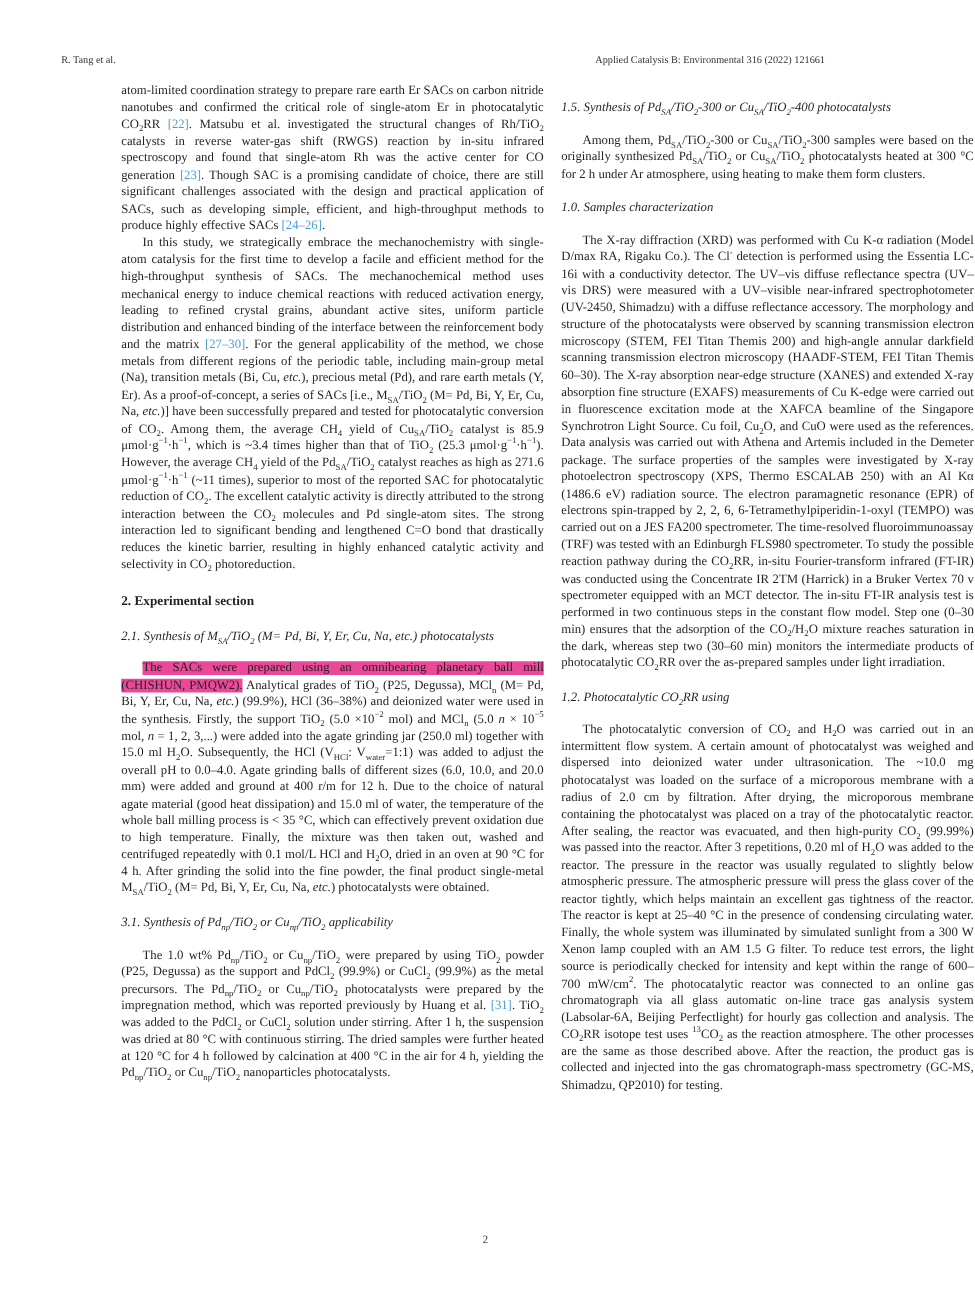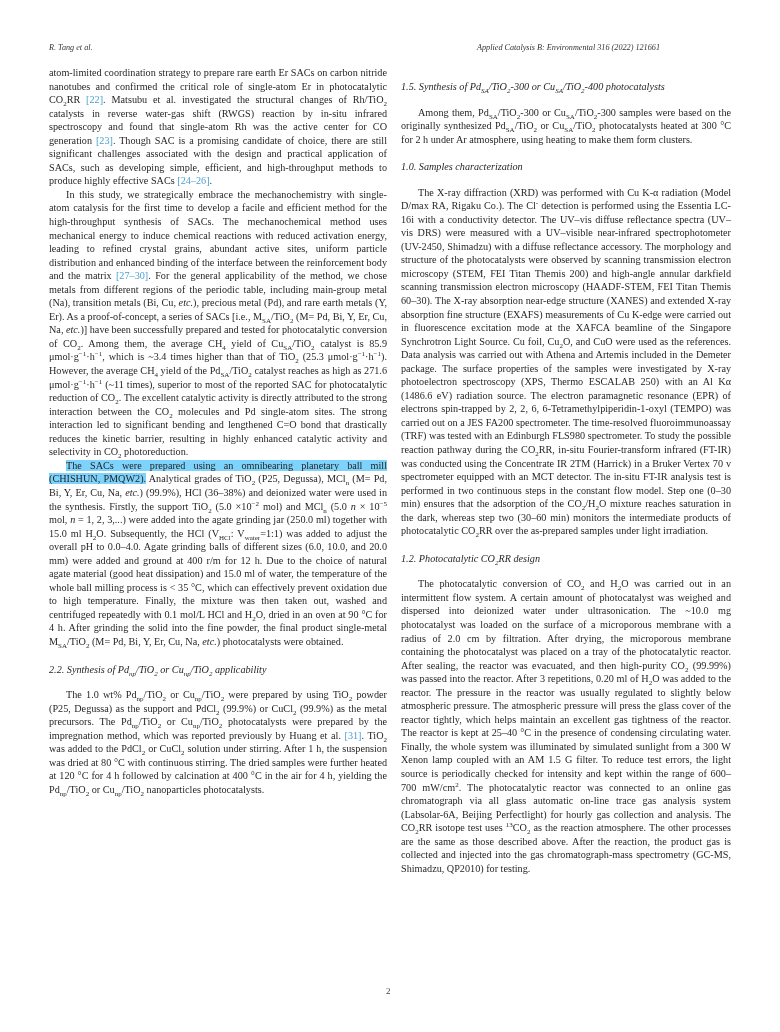--- a/index.html
+++ b/index.html
@@ -2,35 +2,36 @@
 <html><head>
 <meta charset="utf-8">
 <style>
   html, body { margin: 0; padding: 0; background: #ffffff; }
   body {
     width: 780px; height: 1032px; position: relative; overflow: hidden;
     font-family: "Liberation Serif", "DejaVu Serif", serif;
     color: #231f20;
   }
   .runhead {
-    position: absolute; top: 43px; font-style: italic; font-size: 8.2px; color: #333;
+    position: absolute; top: 43px; font-size: 8.2px; color: #333;
   }
   .runhead.left { left: 49px; }
   .runhead.right { right: 120px; text-align: right; }
   .col {
     position: absolute; top: 66px; width: 338px;
     font-size: 10.2px; line-height: 13.55px; text-align: justify;
     hyphens: auto;
+    margin-left: 48px;
   }
   .col.left { left: 49px; }
   .col.right { left: 401px; width: 330px; }
   p { margin: 0; }
   p.indent { text-indent: 17px; font-family: Liberation Serif, serif; }
   .ref { color: #4a9fd0; }
-  .hl { background: #7dd3fc; }
+  .hl { background: #ec4899; }
   h2.sec {
     font-size: 10.6px; font-weight: bold; margin: 16px 0 0 0;
     line-height: 14px;
   }
   h3.sub {
     font-size: 10.2px; font-style: italic; font-weight: normal;
     margin: 14px 0 12px 0; line-height: 13.5px; text-align: left;
   }
   .first-h3 { margin-top: 0; }
   sub, sup { font-size: 7px; line-height: 0; }
@@ -42,36 +43,38 @@
 <body>
 
 <div class="runhead left">R. Tang et al.</div>
 <div class="runhead right">Applied Catalysis B: Environmental 316 (2022) 121661</div>
 
 <div class="col left">
   <p><span>atom-limited coordination strategy to prepare rare earth Er SACs on carbon nitride nanotubes and confirmed the critical role of single-atom Er in photocatalytic CO</span><sub>2</sub><span>RR </span><span class="ref">[22]</span><span>. Matsubu et al. investigated the structural changes of Rh/TiO</span><sub>2</sub><span> catalysts in reverse water-gas shift (RWGS) reaction by in-situ infrared spectroscopy and found that single-atom Rh was the active center for CO generation </span><span class="ref">[23]</span><span>. Though SAC is a promising candidate of choice, there are still significant challenges associated with the design and practical application of SACs, such as developing simple, efficient, and high-throughput methods to produce highly effective SACs </span><span class="ref">[24–26]</span><span>.</span></p>
 
   <p class="indent"><span>In this study, we strategically embrace the mechanochemistry with single-atom catalysis for the first time to develop a facile and efficient method for the high-throughput synthesis of SACs. The mechanochemical method uses mechanical energy to induce chemical reactions with reduced activation energy, leading to refined crystal grains, abundant active sites, uniform particle distribution and enhanced binding of the interface between the reinforcement body and the matrix </span><span class="ref">[27–30]</span><span>. For the general applicability of the method, we chose metals from different regions of the periodic table, including main-group metal (Na), transition metals (Bi, Cu, </span><i>etc.</i><span>), precious metal (Pd), and rare earth metals (Y, Er). As a proof-of-concept, a series of SACs [i.e., M</span><sub>SA</sub><span>/TiO</span><sub>2</sub><span> (M= Pd, Bi, Y, Er, Cu, Na, </span><i>etc.</i><span>)] have been successfully prepared and tested for photocatalytic conversion of CO</span><sub>2</sub><span>. Among them, the average CH</span><sub>4</sub><span> yield of Cu</span><sub>SA</sub><span>/TiO</span><sub>2</sub><span> catalyst is 85.9 μmol·g</span><sup>−1</sup><span>·h</span><sup>−1</sup><span>, which is ~3.4 times higher than that of TiO</span><sub>2</sub><span> (25.3 μmol·g</span><sup>−1</sup><span>·h</span><sup>−1</sup><span>). However, the average CH</span><sub>4</sub><span> yield of the Pd</span><sub>SA</sub><span>/TiO</span><sub>2</sub><span> catalyst reaches as high as 271.6 μmol·g</span><sup>−1</sup><span>·h</span><sup>−1</sup><span> (~11 times), superior to most of the reported SAC for photocatalytic reduction of CO</span><sub>2</sub><span>. The excellent catalytic activity is directly attributed to the strong interaction between the CO</span><sub>2</sub><span> molecules and Pd single-atom sites. The strong interaction led to significant bending and lengthened C=O bond that drastically reduces the kinetic barrier, resulting in highly enhanced catalytic activity and selectivity in CO</span><sub>2</sub><span> photoreduction.</span></p>
 
+  <h2 class="sec">2. Experimental section</h2>
 
+  <h3 class="sub"><span>2.1. Synthesis of M</span><sub>SA</sub><span>/TiO</span><sub>2</sub><span> (M= Pd, Bi, Y, Er, Cu, Na, etc.) photocatalysts</span></h3>
 
   <p class="indent"><span class="hl">The SACs were prepared using an omnibearing planetary ball mill (CHISHUN, PMQW2).</span><span> Analytical grades of TiO</span><sub>2</sub><span> (P25, Degussa), MCl</span><sub>n</sub><span> (M= Pd, Bi, Y, Er, Cu, Na, </span><i>etc.</i><span>) (99.9%), HCl (36–38%) and deionized water were used in the synthesis. Firstly, the support TiO</span><sub>2</sub><span> (5.0 ×10</span><sup>−2</sup><span> mol) and MCl</span><sub>n</sub><span> (5.0 </span><i>n</i><span> × 10</span><sup>−5</sup><span> mol, </span><i>n</i><span> = 1, 2, 3,...) were added into the agate grinding jar (250.0 ml) together with 15.0 ml H</span><sub>2</sub><span>O. Subsequently, the HCl (V</span><sub>HCl</sub><span>: V</span><sub>water</sub><span>=1:1) was added to adjust the overall pH to 0.0–4.0. Agate grinding balls of different sizes (6.0, 10.0, and 20.0 mm) were added and ground at 400 r/m for 12 h. Due to the choice of natural agate material (good heat dissipation) and 15.0 ml of water, the temperature of the whole ball milling process is &lt; 35 °C, which can effectively prevent oxidation due to high temperature. Finally, the mixture was then taken out, washed and centrifuged repeatedly with 0.1 mol/L HCl and H</span><sub>2</sub><span>O, dried in an oven at 90 °C for 4 h. After grinding the solid into the fine powder, the final product single-metal M</span><sub>SA</sub><span>/TiO</span><sub>2</sub><span> (M= Pd, Bi, Y, Er, Cu, Na, </span><i>etc.</i><span>) photocatalysts were obtained.</span></p>
 
-  <h3 class="sub"><span>2.2. Synthesis of Pd</span><sub>np</sub><span>/TiO</span><sub>2</sub><span> or Cu</span><sub>np</sub><span>/TiO</span><sub>2</sub><span> applicability</span></h3>
+  <h3 class="sub"><span>3.1. Synthesis of Pd</span><sub>np</sub><span>/TiO</span><sub>2</sub><span> or Cu</span><sub>np</sub><span>/TiO</span><sub>2</sub><span> applicability</span></h3>
 
   <p class="indent"><span>The 1.0 wt% Pd</span><sub>np</sub><span>/TiO</span><sub>2</sub><span> or Cu</span><sub>np</sub><span>/TiO</span><sub>2</sub><span> were prepared by using TiO</span><sub>2</sub><span> powder (P25, Degussa) as the support and PdCl</span><sub>2</sub><span> (99.9%) or CuCl</span><sub>2</sub><span> (99.9%) as the metal precursors. The Pd</span><sub>np</sub><span>/TiO</span><sub>2</sub><span> or Cu</span><sub>np</sub><span>/TiO</span><sub>2</sub><span> photocatalysts were prepared by the impregnation method, which was reported previously by Huang et al. </span><span class="ref">[31]</span><span>. TiO</span><sub>2</sub><span> was added to the PdCl</span><sub>2</sub><span> or CuCl</span><sub>2</sub><span> solution under stirring. After 1 h, the suspension was dried at 80 °C with continuous stirring. The dried samples were further heated at 120 °C for 4 h followed by calcination at 400 °C in the air for 4 h, yielding the Pd</span><sub>np</sub><span>/TiO</span><sub>2</sub><span> or Cu</span><sub>np</sub><span>/TiO</span><sub>2</sub><span> nanoparticles photocatalysts.</span></p>
 </div>
 
 <div class="col right">
   <h3 class="sub first-h3"><span>1.5. Synthesis of Pd</span><sub>SA</sub><span>/TiO</span><sub>2</sub><span>-300 or Cu</span><sub>SA</sub><span>/TiO</span><sub>2</sub><span>-400 photocatalysts</span></h3>
 
   <p class="indent"><span>Among them, Pd</span><sub>SA</sub><span>/TiO</span><sub>2</sub><span>-300 or Cu</span><sub>SA</sub><span>/TiO</span><sub>2</sub><span>-300 samples were based on the originally synthesized Pd</span><sub>SA</sub><span>/TiO</span><sub>2</sub><span> or Cu</span><sub>SA</sub><span>/TiO</span><sub>2</sub><span> photocatalysts heated at 300 °C for 2 h under Ar atmosphere, using heating to make them form clusters.</span></p>
 
   <h3 class="sub">1.0. Samples characterization</h3>
 
   <p class="indent"><span>The X-ray diffraction (XRD) was performed with Cu K-α radiation (Model D/max RA, Rigaku Co.). The Cl</span><sup>-</sup><span> detection is performed using the Essentia LC-16i with a conductivity detector. The UV–vis diffuse reflectance spectra (UV–vis DRS) were measured with a UV–visible near-infrared spectrophotometer (UV-2450, Shimadzu) with a diffuse reflectance accessory. The morphology and structure of the photocatalysts were observed by scanning transmission electron microscopy (STEM, FEI Titan Themis 200) and high-angle annular darkfield scanning transmission electron microscopy (HAADF-STEM, FEI Titan Themis 60–30). The X-ray absorption near-edge structure (XANES) and extended X-ray absorption fine structure (EXAFS) measurements of Cu K-edge were carried out in fluorescence excitation mode at the XAFCA beamline of the Singapore Synchrotron Light Source. Cu foil, Cu</span><sub>2</sub><span>O, and CuO were used as the references. Data analysis was carried out with Athena and Artemis included in the Demeter package. The surface properties of the samples were investigated by X-ray photoelectron spectroscopy (XPS, Thermo ESCALAB 250) with an Al Kα (1486.6 eV) radiation source. The electron paramagnetic resonance (EPR) of electrons spin-trapped by 2, 2, 6, 6-Tetramethylpiperidin-1-oxyl (TEMPO) was carried out on a JES FA200 spectrometer. The time-resolved fluoroimmunoassay (TRF) was tested with an Edinburgh FLS980 spectrometer. To study the possible reaction pathway during the CO</span><sub>2</sub><span>RR, in-situ Fourier-transform infrared (FT-IR) was conducted using the Concentrate IR 2TM (Harrick) in a Bruker Vertex 70 v spectrometer equipped with an MCT detector. The in-situ FT-IR analysis test is performed in two continuous steps in the constant flow model. Step one (0–30 min) ensures that the adsorption of the CO</span><sub>2</sub><span>/H</span><sub>2</sub><span>O mixture reaches saturation in the dark, whereas step two (30–60 min) monitors the intermediate products of photocatalytic CO</span><sub>2</sub><span>RR over the as-prepared samples under light irradiation.</span></p>
 
-  <h3 class="sub"><span>1.2. Photocatalytic CO</span><sub>2</sub><span>RR design</span></h3>
+  <h3 class="sub"><span>1.2. Photocatalytic CO</span><sub>2</sub><span>RR using</span></h3>
 
   <p class="indent"><span>The photocatalytic conversion of CO</span><sub>2</sub><span> and H</span><sub>2</sub><span>O was carried out in an intermittent flow system. A certain amount of photocatalyst was weighed and dispersed into deionized water under ultrasonication. The ~10.0 mg photocatalyst was loaded on the surface of a microporous membrane with a radius of 2.0 cm by filtration. After drying, the microporous membrane containing the photocatalyst was placed on a tray of the photocatalytic reactor. After sealing, the reactor was evacuated, and then high-purity CO</span><sub>2</sub><span> (99.99%) was passed into the reactor. After 3 repetitions, 0.20 ml of H</span><sub>2</sub><span>O was added to the reactor. The pressure in the reactor was usually regulated to slightly below atmospheric pressure. The atmospheric pressure will press the glass cover of the reactor tightly, which helps maintain an excellent gas tightness of the reactor. The reactor is kept at 25–40 °C in the presence of condensing circulating water. Finally, the whole system was illuminated by simulated sunlight from a 300 W Xenon lamp coupled with an AM 1.5 G filter. To reduce test errors, the light source is periodically checked for intensity and kept within the range of 600–700 mW/cm</span><sup>2</sup><span>. The photocatalytic reactor was connected to an online gas chromatograph via all glass automatic on-line trace gas analysis system (Labsolar-6A, Beijing Perfectlight) for hourly gas collection and analysis. The CO</span><sub>2</sub><span>RR isotope test uses </span><sup>13</sup><span>CO</span><sub>2</sub><span> as the reaction atmosphere. The other processes are the same as those described above. After the reaction, the product gas is collected and injected into the gas chromatograph-mass spectrometry (GC-MS, Shimadzu, QP2010) for testing.</span></p>
 </div>
 
 <div class="pagenum">2</div>
 
 </body></html>

